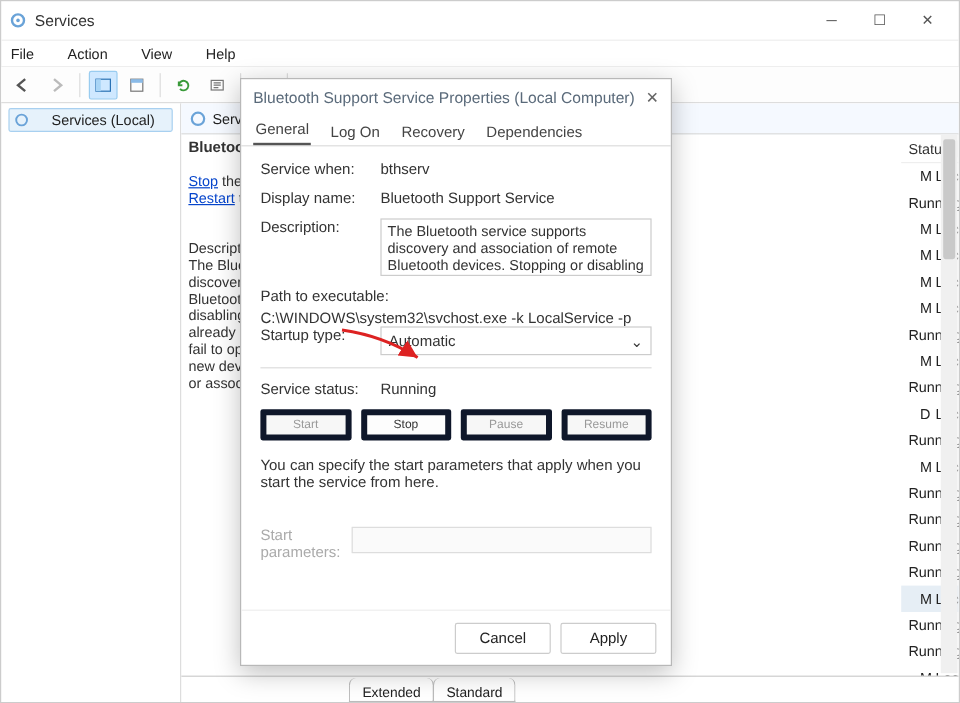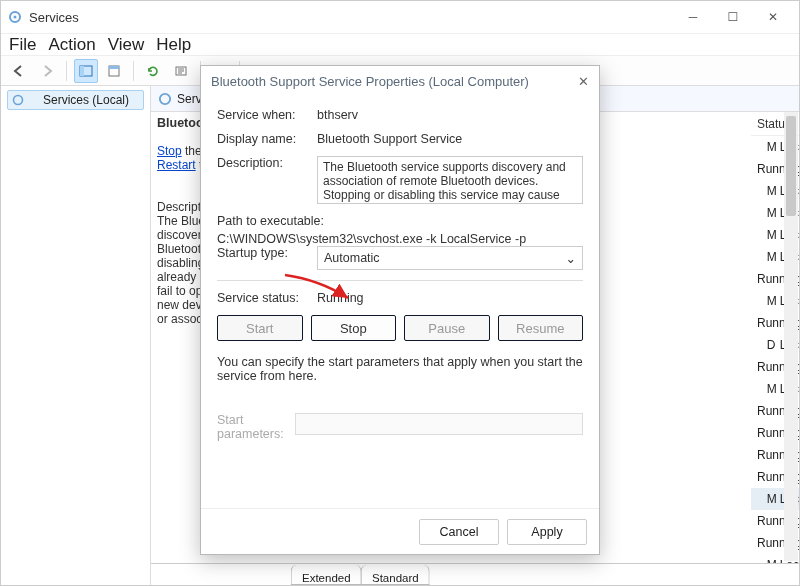--- a/index.html
+++ b/index.html
@@ -2,21 +2,21 @@
 <html><head>
 <meta charset="utf-8">
 <style>
   * { box-sizing: border-box; font-family: "Segoe UI", Tahoma, sans-serif; }
   body { margin:0; background:#fff; width:800px; height:586px; overflow:hidden; position:relative; font-size:12px; color:#222; }
   .window { width:800px; height:586px; border:1px solid #ccc; background:#fff; display:flex; flex-direction:column; }
   .titlebar { height:30px; display:flex; align-items:center; padding:16px 6px; border-bottom:1px solid #eee; }
   .titlebar .gear { width:16px; height:16px; margin-right:6px; }
   .titlebar .title { flex:1; font-size:13px; color:#333; }
   .titlebar .winbtn { width:40px; height:28px; display:flex; align-items:center; justify-content:center; color:#555; }
-  .menubar { height:22px; display:flex; align-items:center; gap:12px; padding:0 8px; border-bottom:1px solid #eee; font-size:17px; }
+  .menubar { height:22px; display:flex; align-items:center; gap:28px; padding:0 8px; border-bottom:1px solid #eee; font-size:12px; }
   .toolbar { height:30px; display:flex; align-items:center; gap:4px; padding:2px 6px; border-bottom:1px solid #ddd; background:#fdfdfd; }
   .tbtn { width:24px; height:24px; display:flex; align-items:center; justify-content:center; border:1px solid transparent; border-radius:2px; }
   .tbtn.sel { background:#cfe8ff; border-color:#99ccf0; }
   .tsep { width:1px; height:20px; background:#ddd; margin:0 3px; }
   .body { flex:1; display:flex; overflow:hidden; }
   .treepane { width:150px; border-right:1px solid #ddd; padding:4px 6px; }
   .treeitem { display:flex; align-items:center; gap:18px; padding:2px 3px; background:#e6f2fb; border:1px solid #a8d0f0; border-radius:2px; }
   .contentpane { flex:1; position:relative; display:flex; flex-direction:column; overflow:hidden; }
   .listhdr { height:26px; display:flex; align-items:center; background:#f5f9ff; border-bottom:1px solid #ddd; }
   .detailbody { flex:1; overflow:hidden; position:relative; }
@@ -31,35 +31,35 @@
   .row .c2 { width:90px; padding-left:4px; white-space:nowrap; overflow:hidden; text-overflow:ellipsis; }
   .row .c3 { width:40px; padding-left:4px; }
   .row.sel { background:#e6eef5; }
   .tabs { height:22px; border-top:1px solid #ccc; display:flex; align-items:flex-end; padding-left:140px; }
   .tab { height:20px; border:1px solid #bbb; border-bottom:none; border-radius:0 0 6px 6px; transform:rotate(180deg); padding:0 10px; font-size:11.5px; margin-right:-1px; background:#fff; }
   .tab span { display:inline-block; transform:rotate(180deg); }
   .vscroll { position:absolute; right:1px; top:26px; bottom:24px; width:14px; background:#f0f0f0; }
   .vthumb { position:absolute; left:2px; top:4px; width:10px; height:100px; background:#c9c9c9; border-radius:2px; }
 
   
-  .dialog { position:absolute; left:200px; top:65px; width:400px; height:490px; background:#fff; border:1px solid #b8b8b8; box-shadow:0 6px 20px rgba(0,0,0,.25); display:flex; flex-direction:column; }
+  .dialog { position:absolute; left:200px; top:65px; width:360px; height:490px; background:#fff; border:1px solid #b8b8b8; box-shadow:0 6px 20px rgba(0,0,0,.25); display:flex; flex-direction:column; }
   .dlgtitle { height:30px; display:flex; align-items:center; padding:0 10px; color:#5a6a7a; font-size:13px; }
   .dlgtitle .x { margin-left:auto; color:#666; }
   .dlgtabs { height:26px; display:flex; align-items:flex-end; border-bottom:1px solid #ddd; padding:0 10px; gap:14px; font-size:12.5px; }
   .dlgtabs .dt { padding:4px 2px; color:#444; }
   .dlgtabs .dt.active { border-bottom:2px solid #555; }
   .dlgbody { flex:1; padding:12px 16px 6px 16px; font-size:12.5px; color:#333; overflow:hidden; }
   .frow { display:flex; margin-bottom:10px; }
   .flabel { width:100px; color:#333; }
   .fval { flex:1; }
   .descbox { flex:1; height:48px; border:1px solid #ccc; padding:3px 5px; font-size:12px; overflow:hidden; background:#fff; color:#333; }
   .sel-startup { flex:1; height:24px; border:1px solid #ccc; padding:2px 6px; display:flex; align-items:center; justify-content:space-between; background:#fff; }
   .hr { height:1px; background:#ddd; margin:6px 0 10px 0; }
   .btnrow { display:flex; gap:8px; margin-top:8px; }
-  .btn { flex:1; height:26px; border:1px solid #0f172a; background:#fdfdfd; display:flex; align-items:center; justify-content:center; border-radius:2px; font-size:13px; }
+  .btn { flex:1; height:26px; border:5px solid #0f172a; background:#fdfdfd; display:flex; align-items:center; justify-content:center; border-radius:2px; font-size:10px; }
   .btn.disabled { color:#999; background:#f7f7f7; }
   .paraminput { width:100%; height:22px; border:1px solid #ddd; background:#fafafa; color:#aaa; padding:0 6px; }
   .dlgfooter { height:46px; border-top:1px solid #eee; display:flex; align-items:center; justify-content:flex-end; gap:8px; padding:0 12px; }
   .fbtn { width:80px; height:26px; border:1px solid #ccc; background:#fff; display:flex; align-items:center; justify-content:center; border-radius:2px; font-size:12.5px; }
 
   .arrow { position:absolute; left:280px; top:270px; pointer-events:none; }
 </style>
 </head>
 <body>
 
@@ -278,20 +278,26 @@
         </div>
     </div>
   </div>
 </div>
 
 <div class="dialog">
   <div class="dlgtitle">
     <span>Bluetooth Support Service Properties (Local Computer)</span>
     <span class="x">✕</span>
   </div>
+  <div class="dlgtabs">
+    <div class="dt active">General</div>
+    <div class="dt">Log On</div>
+    <div class="dt">Recovery</div>
+    <div class="dt">Dependencies</div>
+  </div>
   <div class="dlgbody">
     <div class="frow">
       <div class="flabel">Service when:</div>
       <div class="fval">bthserv</div>
     </div>
     <div class="frow">
       <div class="flabel">Display name:</div>
       <div class="fval">Bluetooth Support Service</div>
     </div>
     <div class="frow">

